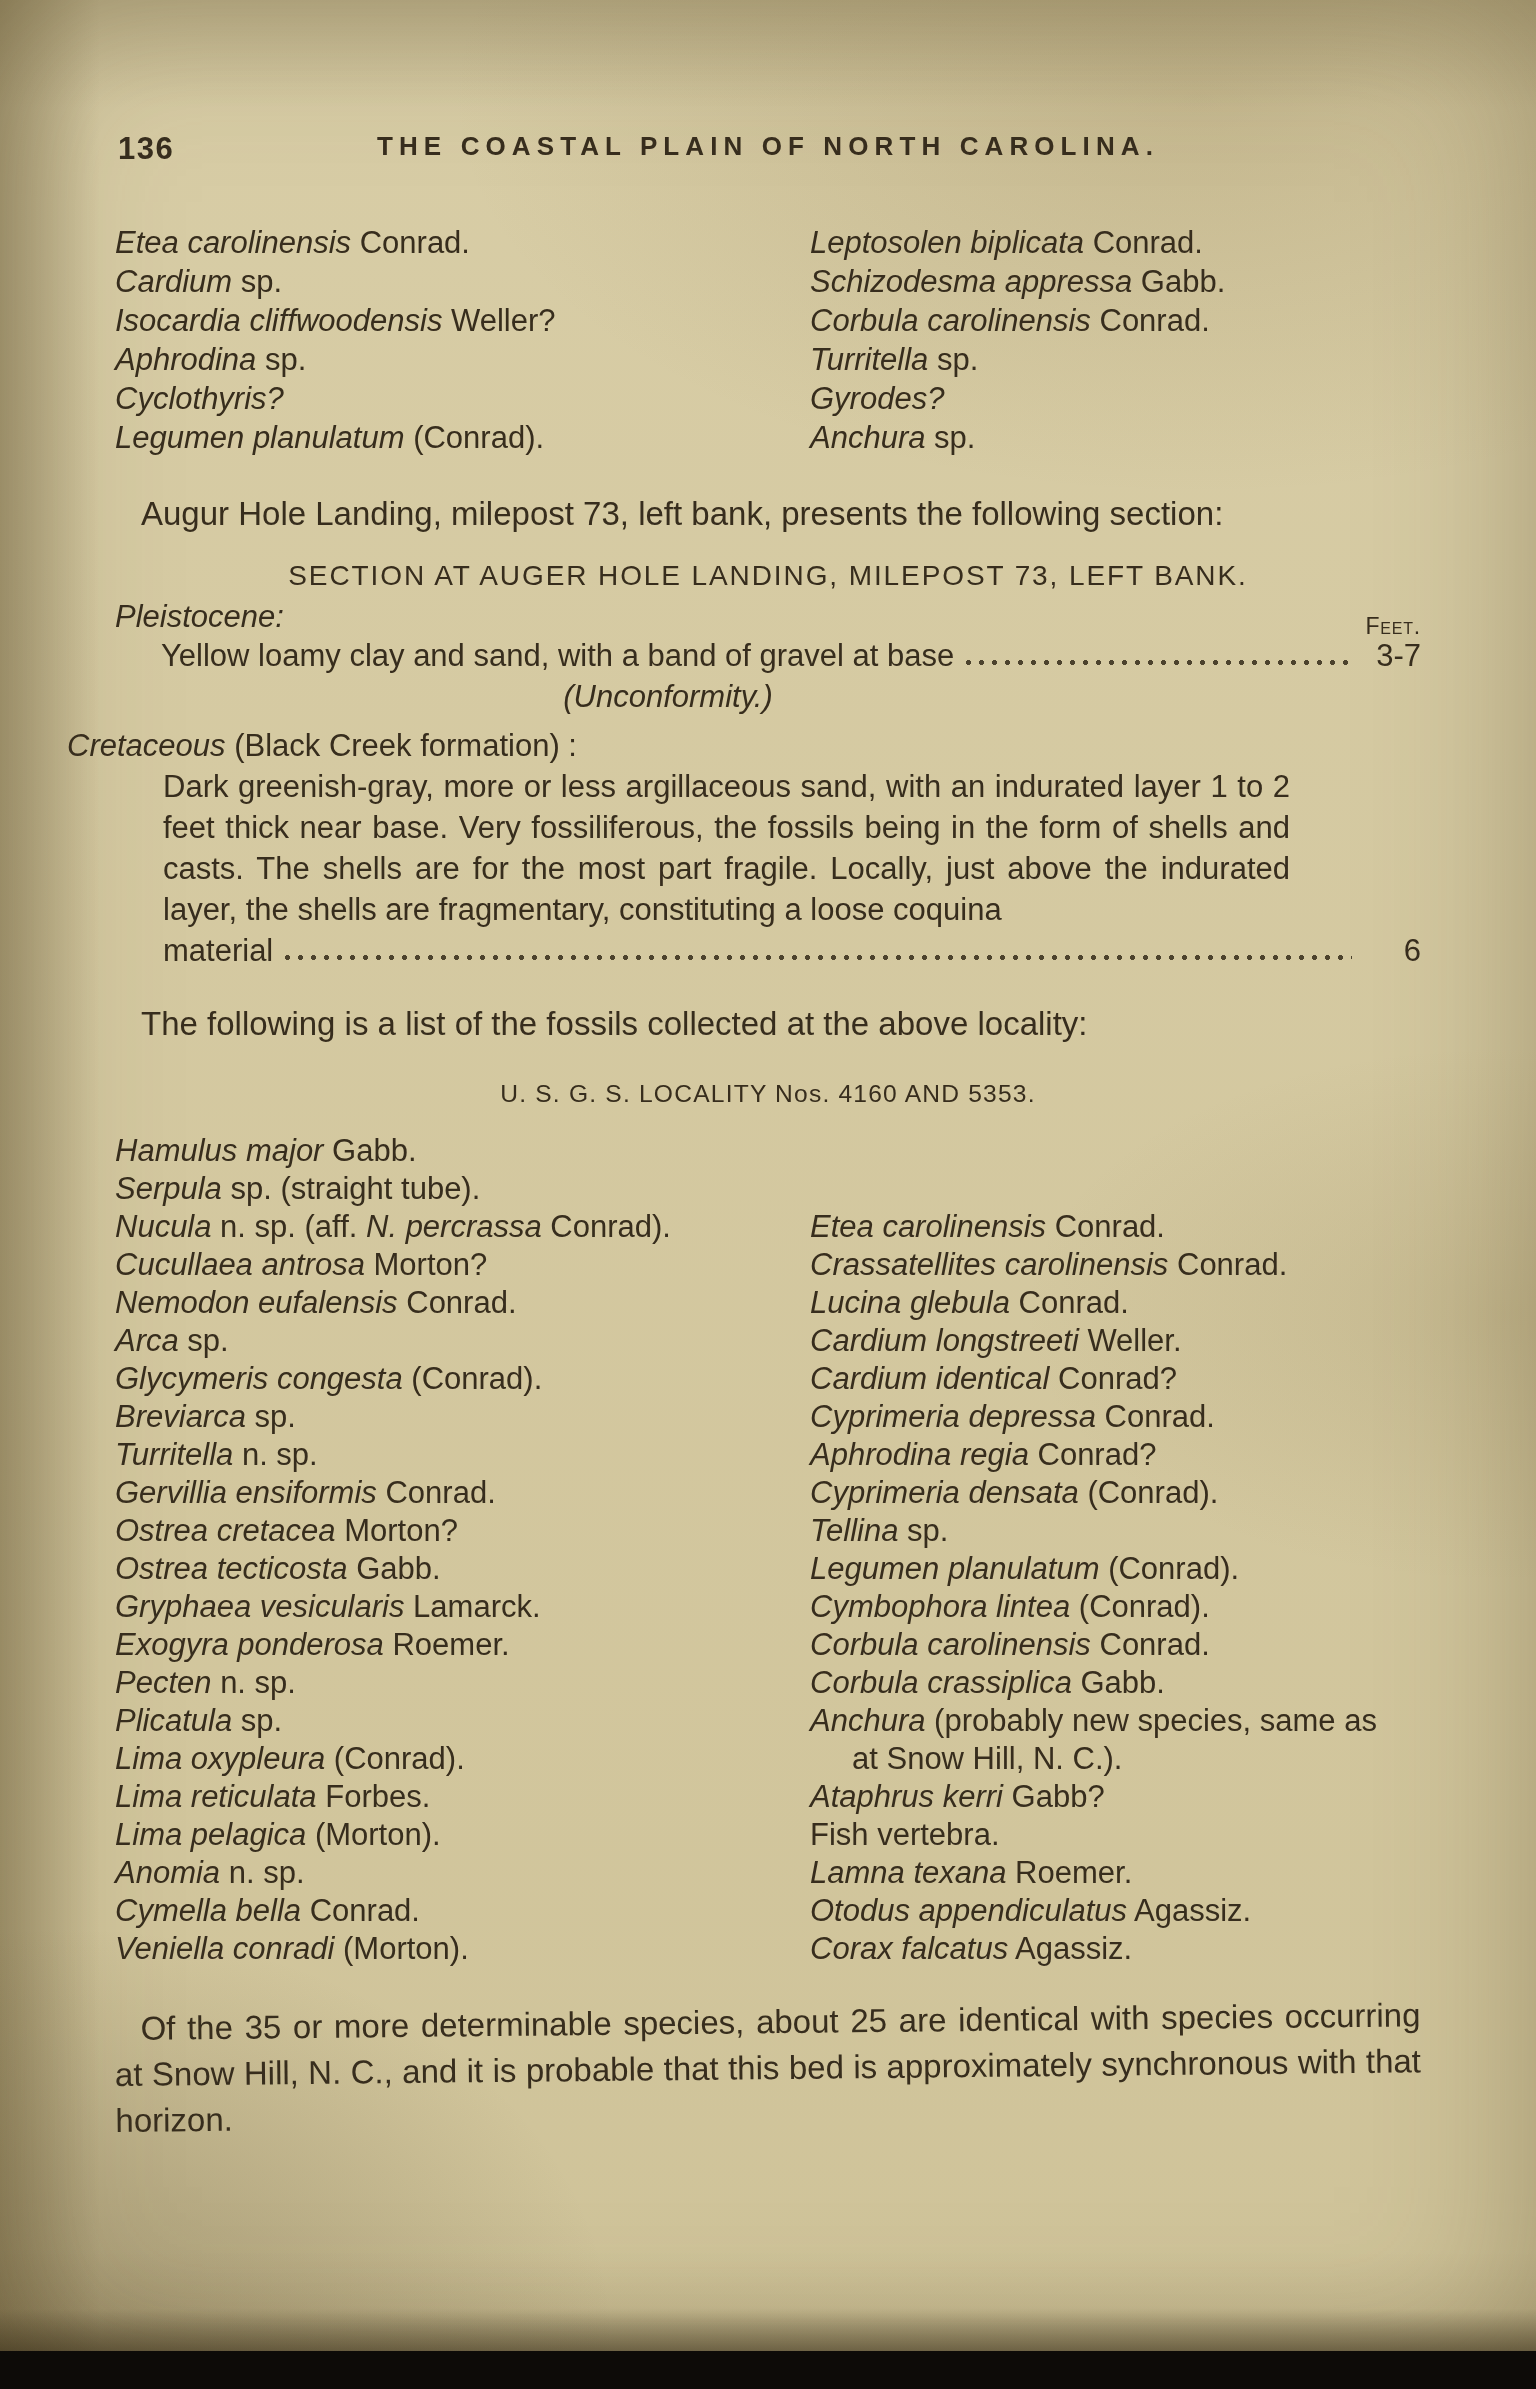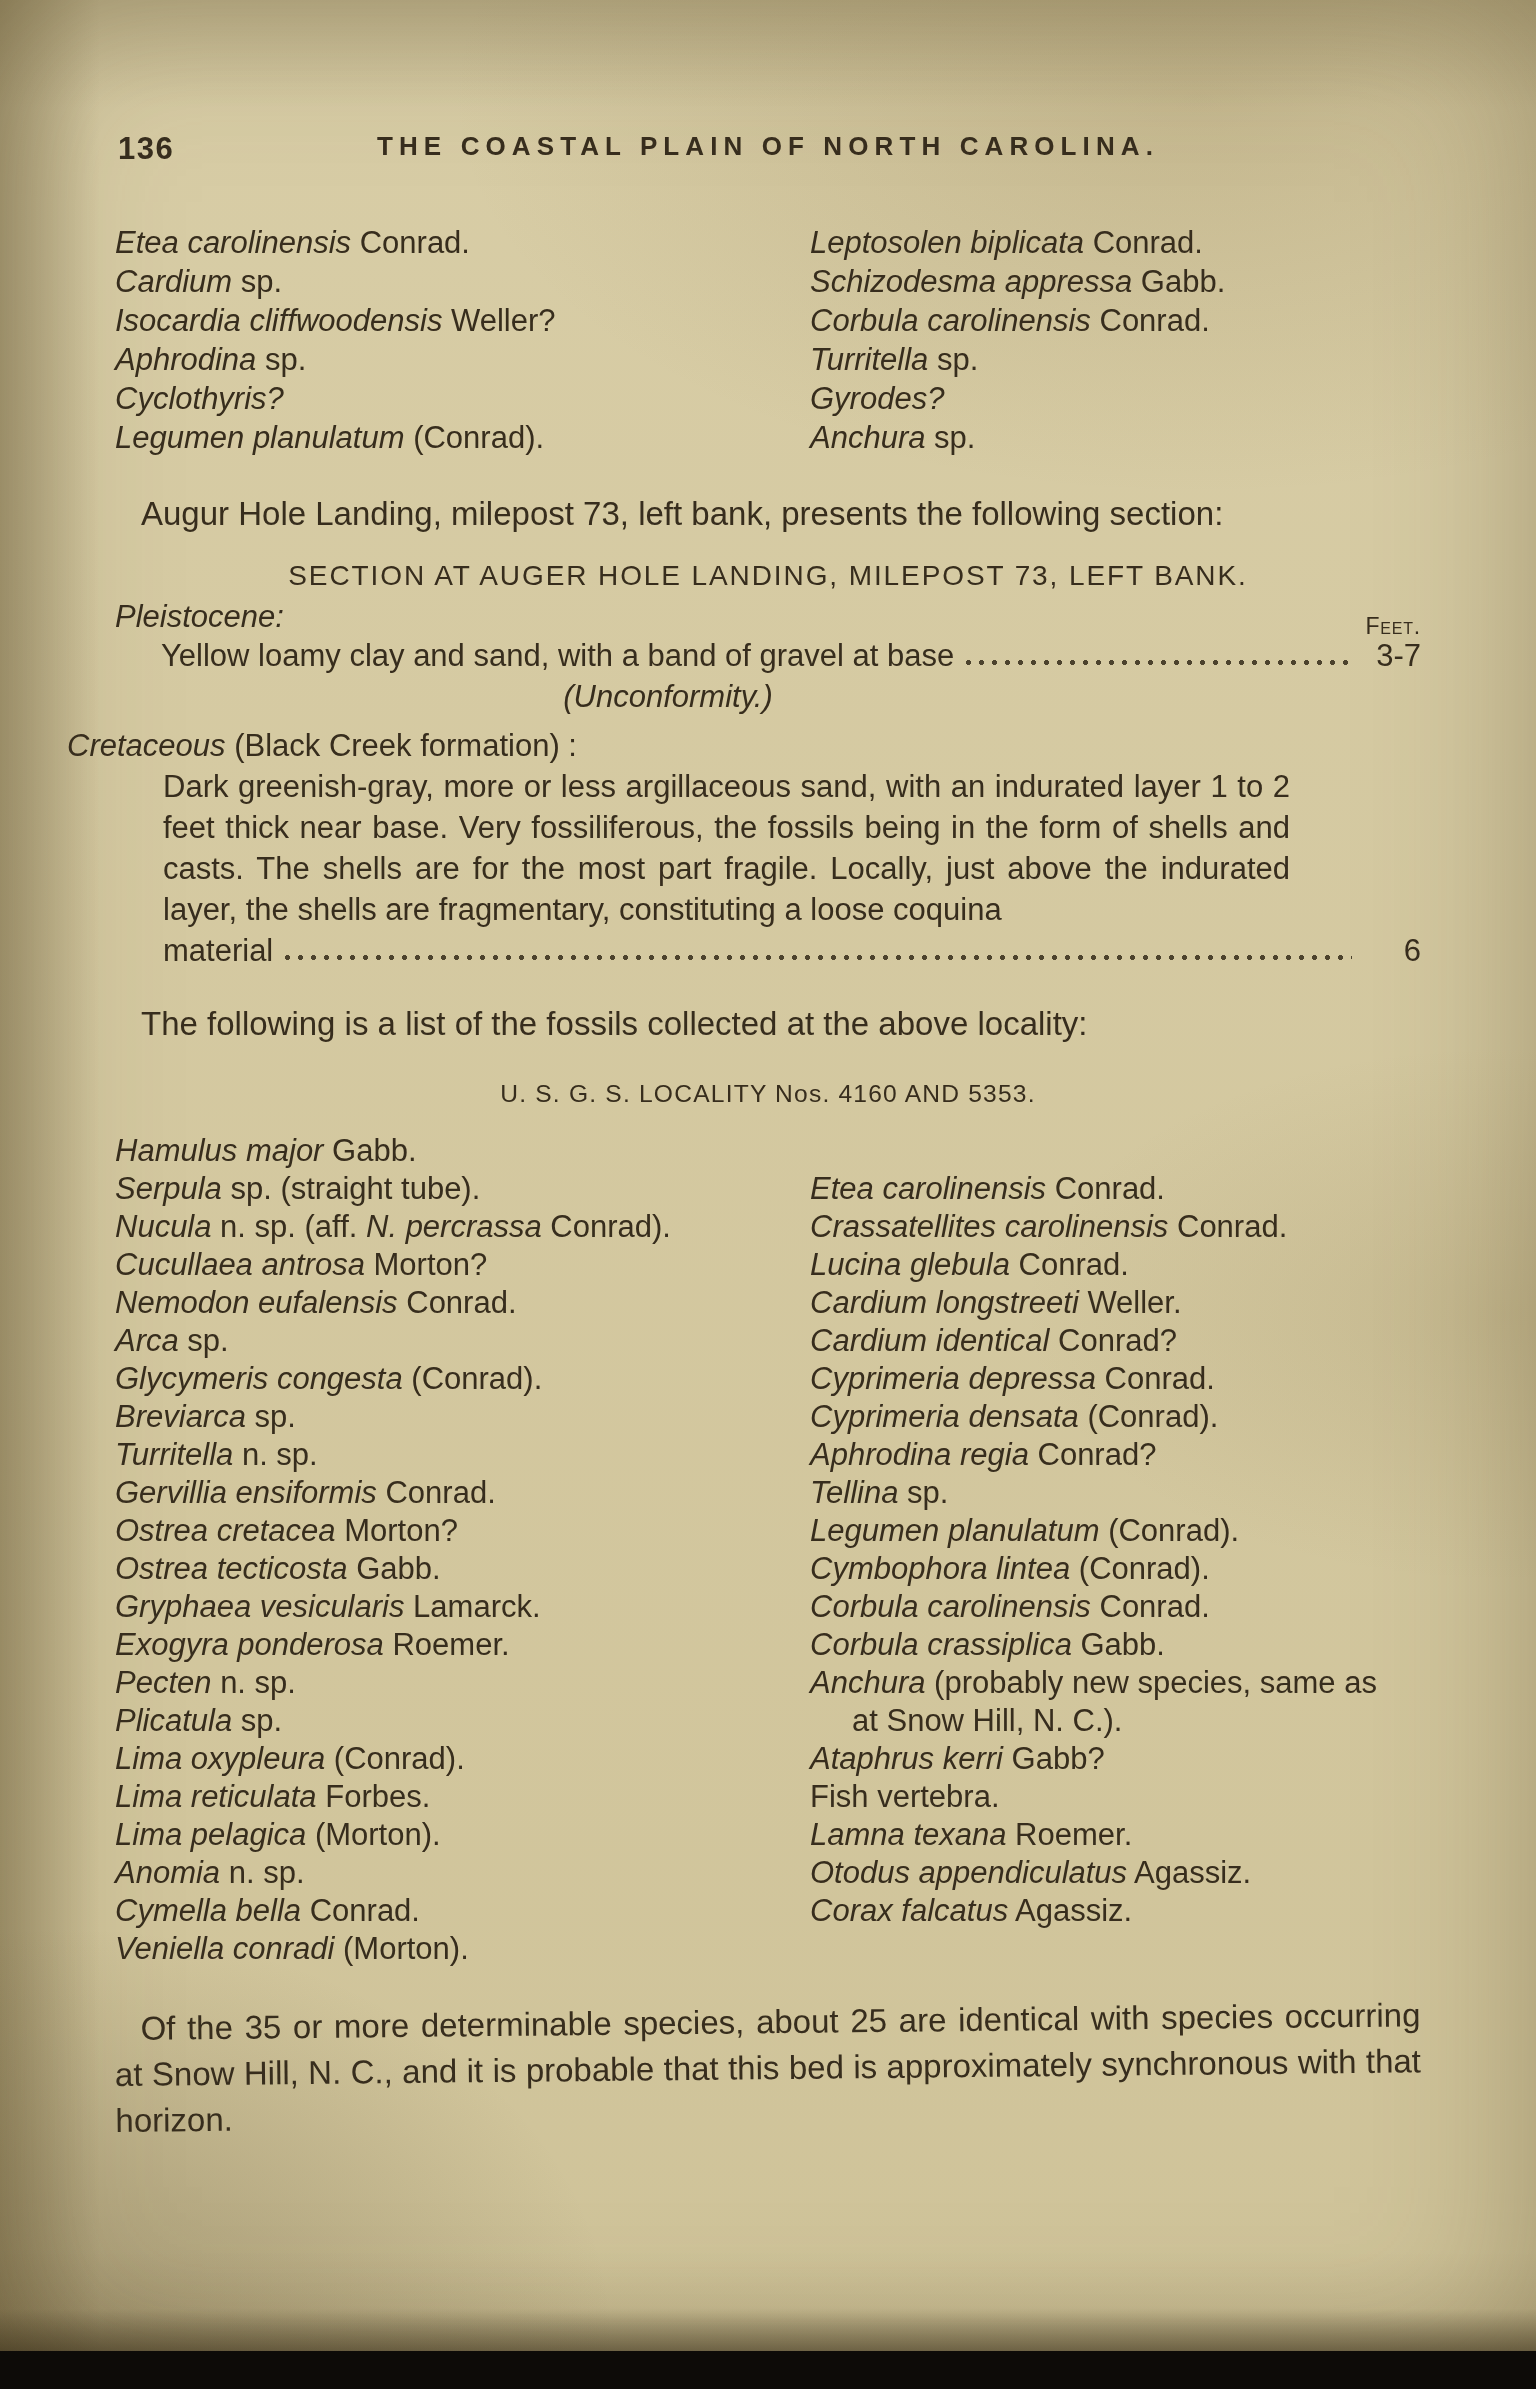--- a/index.html
+++ b/index.html
@@ -27,21 +27,21 @@
   .page-number { position: absolute; left: 3.1px; top: 0; font-size: 31px; font-weight: 700; letter-spacing: 1.5px; }
   .running-head { display: block; text-align: center; font-size: 26px; font-weight: 700; letter-spacing: 6.1px; }
 
   
   .para { margin: 0; font-size: 33px; line-height: 44px; text-align: justify; }
   .indent { text-indent: 26px; }
   .it { font-style: italic; }
   .rm { font-style: normal; }
 
   
-  .two-col { display: flex; align-items: center; }
+  .two-col { display: flex; align-items: flex-end; }
   .col-left { width: 695px; flex: 0 0 695px; }
   .col-right { flex: 1 1 auto; }
   .species-item { font-size: 31px; line-height: 38px; padding-left: 42px; text-indent: -42px; }
   .col-left .species-item { padding-right: 100px; }
   .col-right .species-item { padding-right: 15.4px; }
   .top-list { margin-top: 55px; }
   .top-list .species-item { line-height: 39px; padding-right: 0; }
   .intro-para { margin-top: 35px; }
 
   
@@ -164,22 +164,22 @@
           <div class="species-item"><span class="it">Cymella bella</span><span class="rm"> Conrad.</span></div>
           <div class="species-item"><span class="it">Veniella conradi</span><span class="rm"> (Morton).</span></div>
         </div>
       <div class="col-right">
           <div class="species-item"><span class="it">Etea carolinensis</span><span class="rm"> Conrad.</span></div>
           <div class="species-item"><span class="it">Crassatellites carolinensis</span><span class="rm"> Conrad.</span></div>
           <div class="species-item"><span class="it">Lucina glebula</span><span class="rm"> Conrad.</span></div>
           <div class="species-item"><span class="it">Cardium longstreeti</span><span class="rm"> Weller.</span></div>
           <div class="species-item"><span class="it">Cardium identical</span><span class="rm"> Conrad?</span></div>
           <div class="species-item"><span class="it">Cyprimeria depressa</span><span class="rm"> Conrad.</span></div>
+          <div class="species-item"><span class="it">Aphrodina regia</span><span class="rm"> Conrad?</span></div>
           <div class="species-item"><span class="it">Cyprimeria densata</span><span class="rm"> (Conrad).</span></div>
-          <div class="species-item"><span class="it">Aphrodina regia</span><span class="rm"> Conrad?</span></div>
           <div class="species-item"><span class="it">Tellina</span><span class="rm"> sp.</span></div>
           <div class="species-item"><span class="it">Legumen planulatum</span><span class="rm"> (Conrad).</span></div>
           <div class="species-item"><span class="it">Cymbophora lintea</span><span class="rm"> (Conrad).</span></div>
           <div class="species-item"><span class="it">Corbula carolinensis</span><span class="rm"> Conrad.</span></div>
           <div class="species-item"><span class="it">Corbula crassiplica</span><span class="rm"> Gabb.</span></div>
           <div class="species-item"><span class="it">Anchura</span><span class="rm"> (probably new species, same as at Snow Hill, N. C.).</span></div>
           <div class="species-item"><span class="it">Ataphrus kerri</span><span class="rm"> Gabb?</span></div>
           <div class="species-item"><span class="rm">Fish vertebra.</span></div>
           <div class="species-item"><span class="it">Lamna texana</span><span class="rm"> Roemer.</span></div>
           <div class="species-item"><span class="it">Otodus appendiculatus</span><span class="rm"> Agassiz.</span></div>

